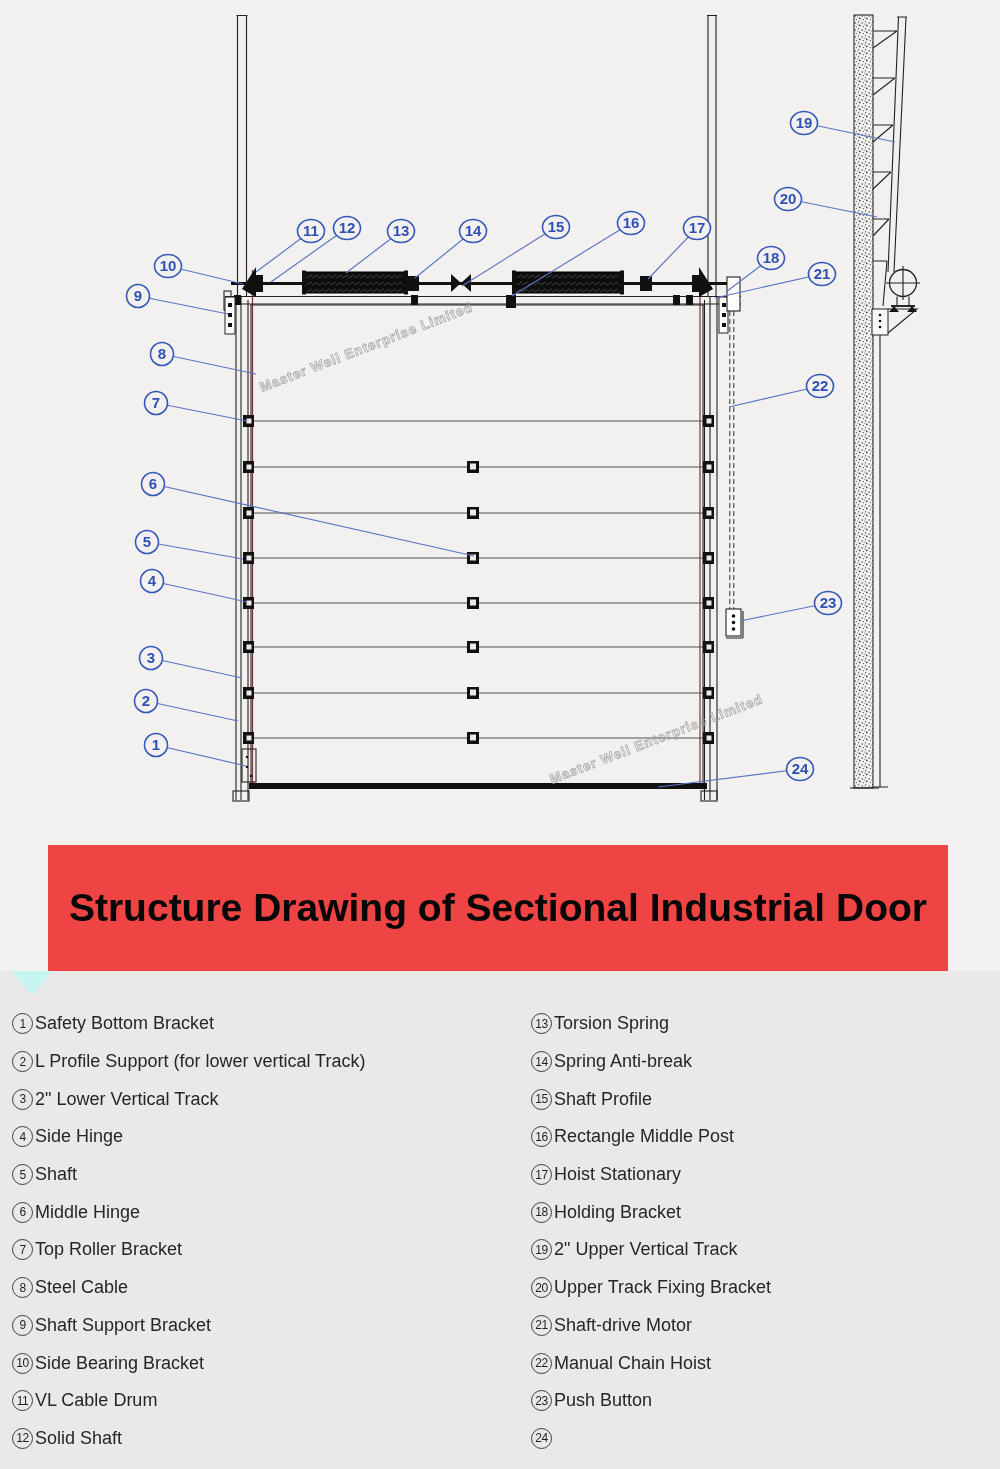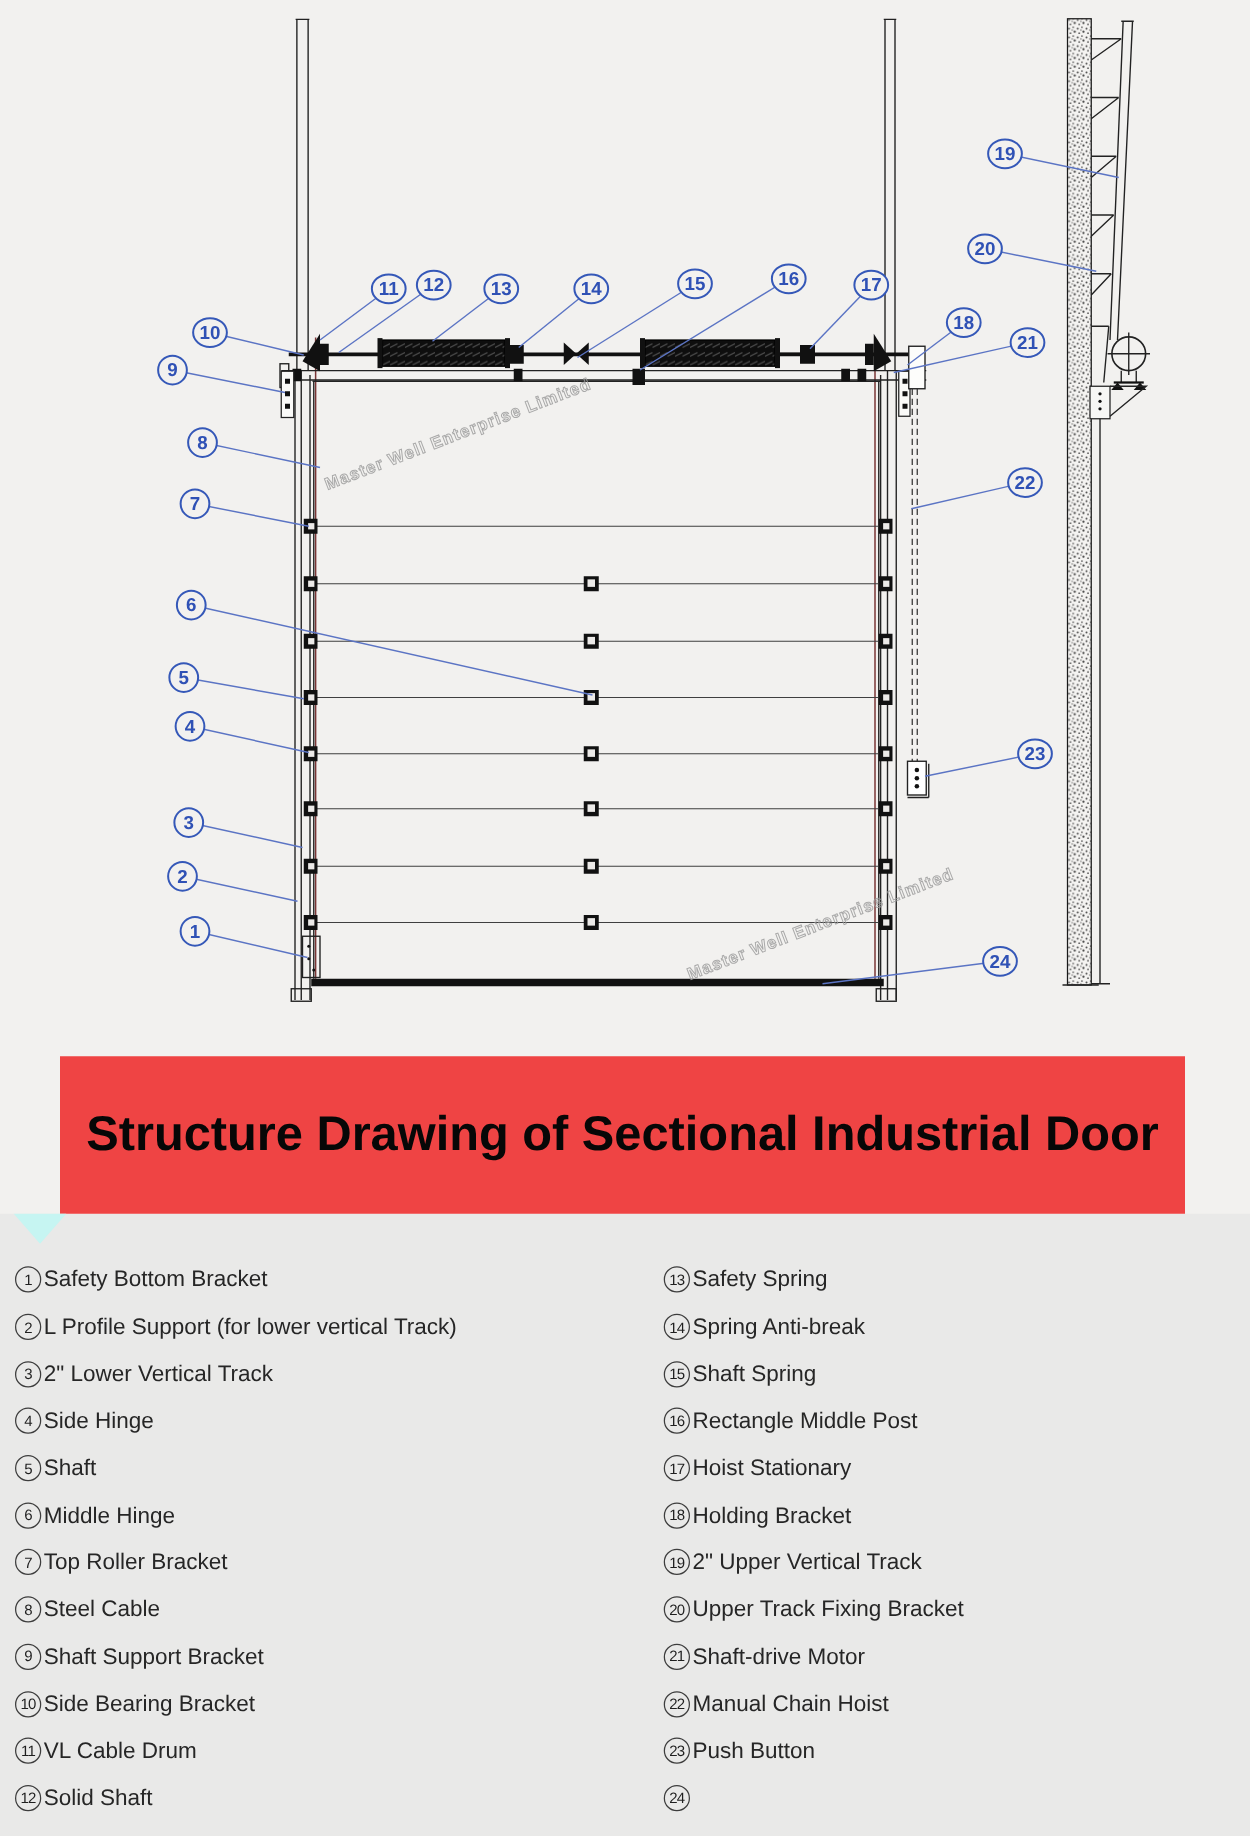--- a/index.html
+++ b/index.html
@@ -431,29 +431,29 @@
         <span class="llabel">VL Cable Drum</span>
       </div>
       <div class="lrow">
         <span class="lnum">12</span>
         <span class="llabel">Solid Shaft</span>
       </div>
     </div>
   <div class="legend-col right" id="legend-right">
       <div class="lrow">
         <span class="lnum">13</span>
-        <span class="llabel">Safety Spring</span>
+        <span class="llabel">Torsion Spring</span>
       </div>
       <div class="lrow">
         <span class="lnum">14</span>
         <span class="llabel">Spring Anti-break</span>
       </div>
       <div class="lrow">
         <span class="lnum">15</span>
-        <span class="llabel">Shaft Spring</span>
+        <span class="llabel">Shaft Profile</span>
       </div>
       <div class="lrow">
         <span class="lnum">16</span>
         <span class="llabel">Rectangle Middle Post</span>
       </div>
       <div class="lrow">
         <span class="lnum">17</span>
         <span class="llabel">Hoist Stationary</span>
       </div>
       <div class="lrow">

